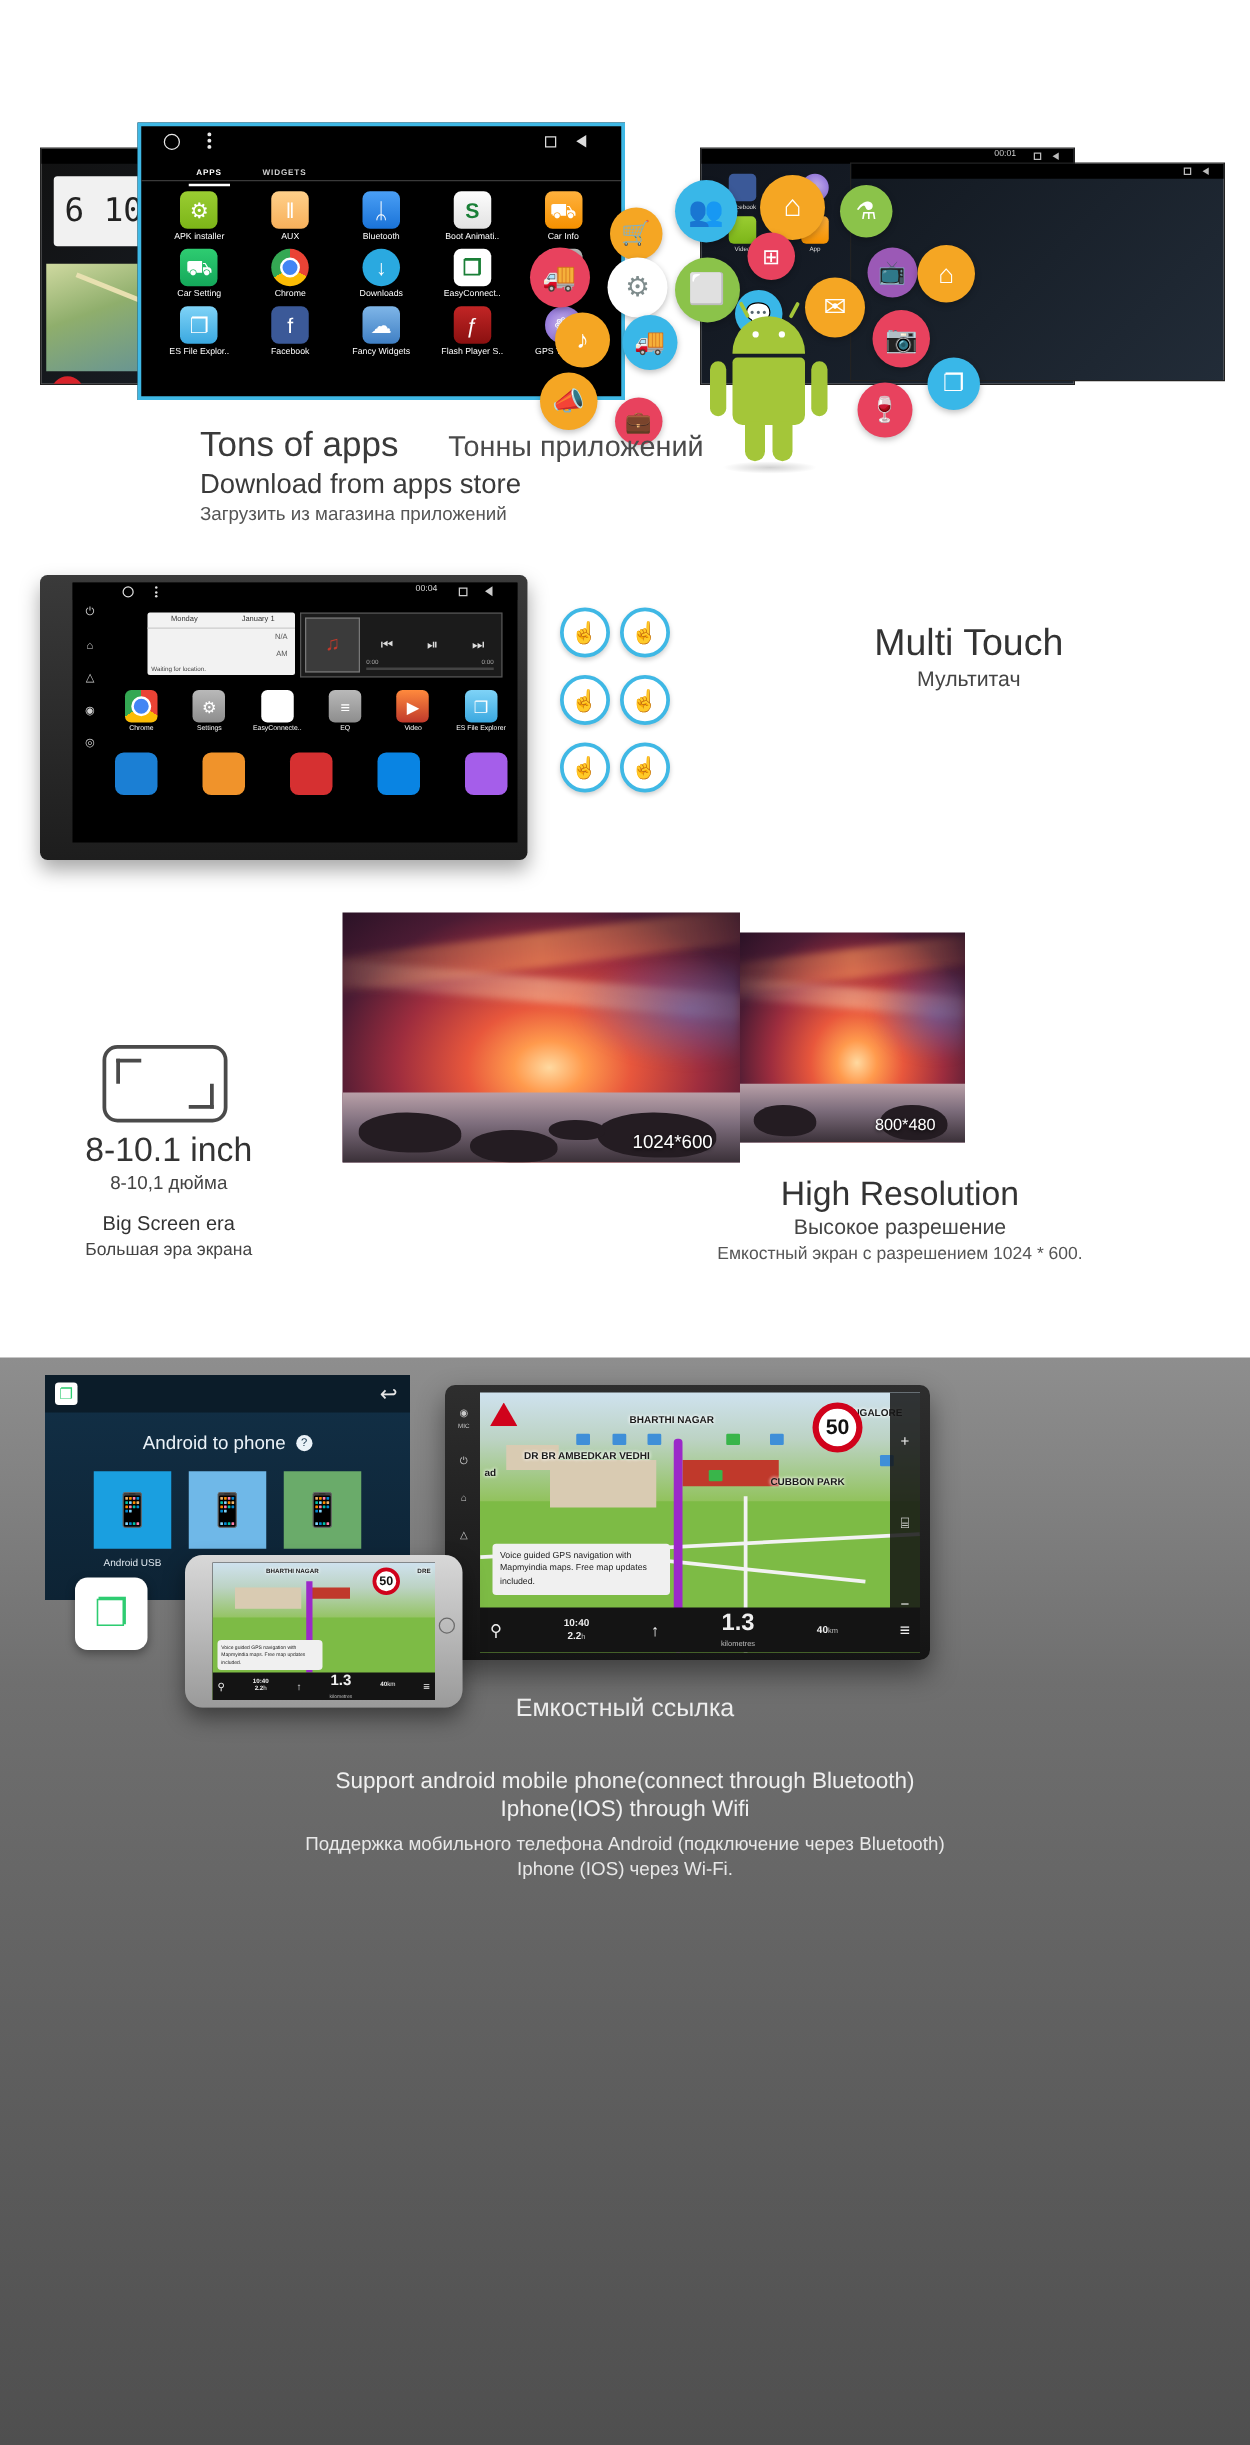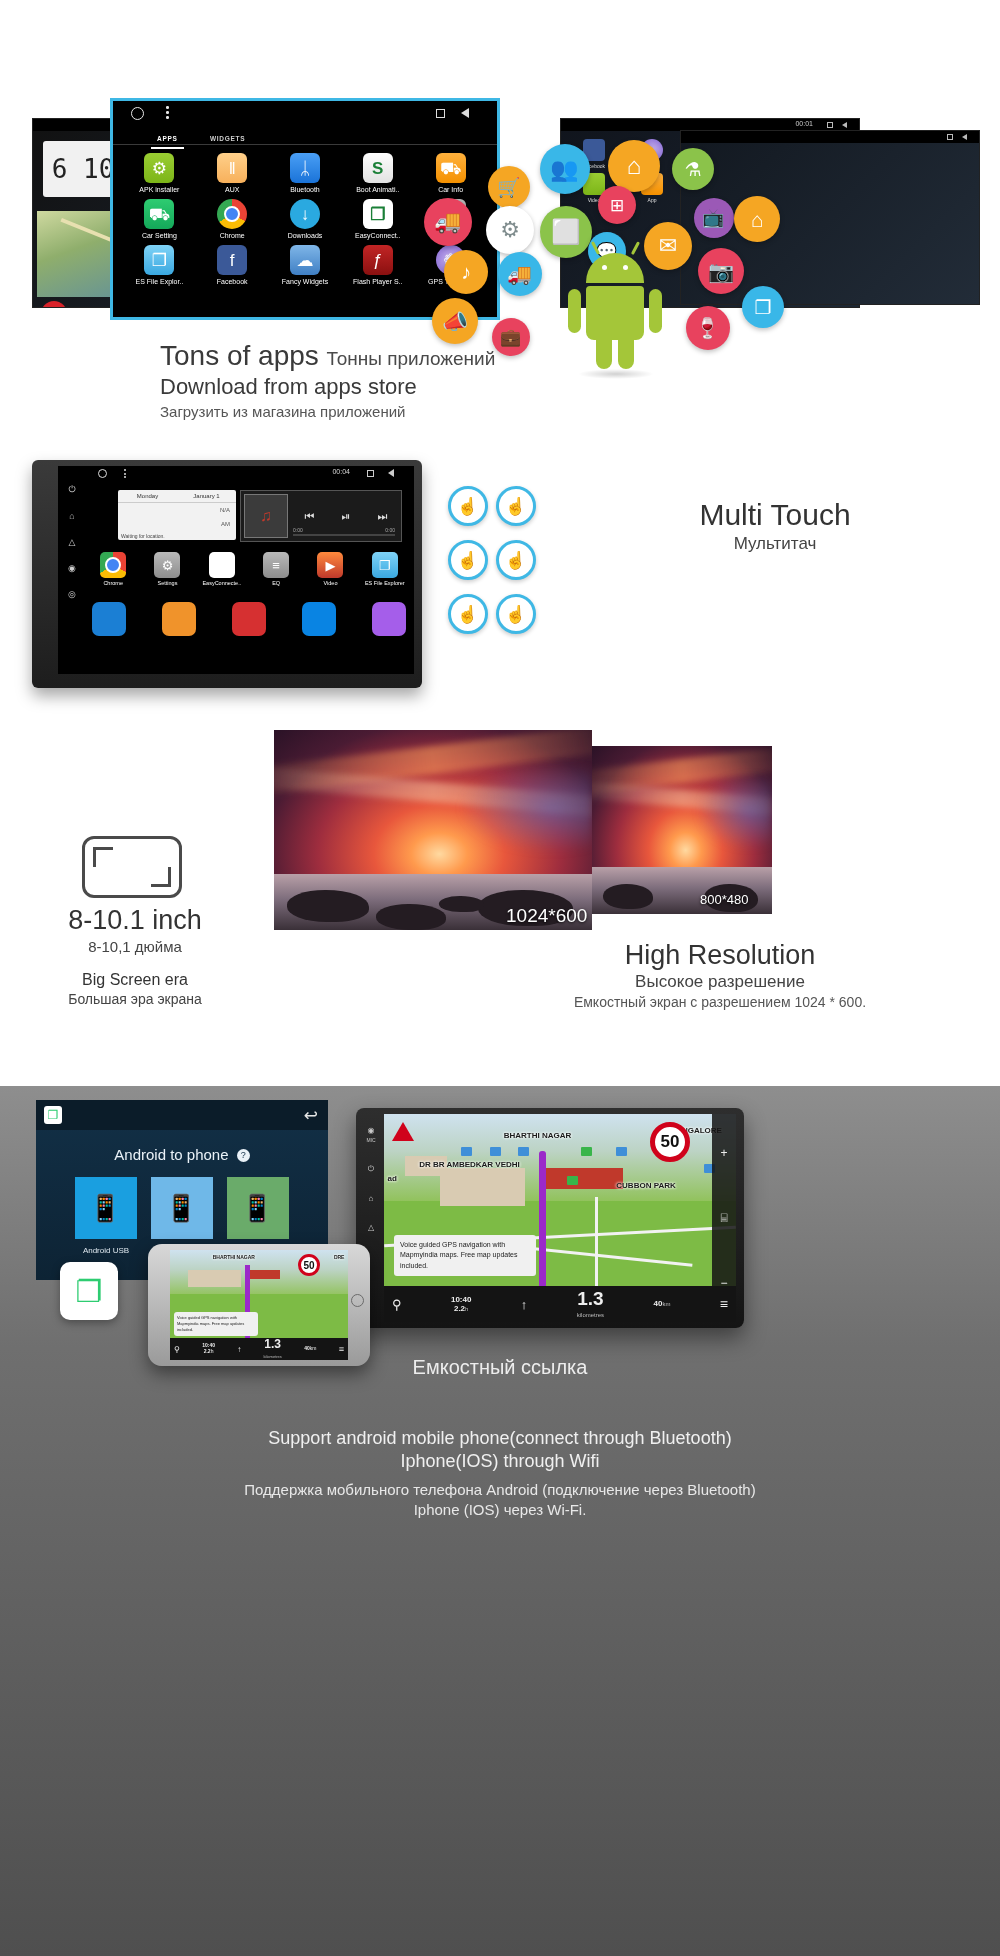--- a/index.html
+++ b/index.html
@@ -138,21 +138,21 @@
             background:#a4c639; border-radius:4px 4px 8px 8px; }
   .m-arm  { position:absolute; top:44px; width:13px; height:44px;
             background:#a4c639; border-radius:7px; }
   .m-leg  { position:absolute; top:92px; width:16px; height:32px;
             background:#a4c639; border-radius: 0 0 8px 8px; }
   .m-shadow { position:absolute; left:18px; top:124px; width:76px; height:10px;
               background: radial-gradient(ellipse, rgba(0,0,0,.18), transparent 70%); }
 
   .apps-headline { position:absolute; left:160px; top:340px; width:420px; }
   .hl-1 { font-size: 28px; color:#3a3a3a; }
-  .hl-1 small { font-size: 19px; color:#4a4a4a; }
+  .hl-1 small { font-size: 23px; color:#4a4a4a;margin-left:32px; }
   .hl-2 { font-size: 22px; color:#3a3a3a; margin-top: 2px; }
   .hl-3 { font-size: 15px; color:#555; margin-top: 3px; }
 
   
   #sec-touch { position:absolute; left:0; top:450px; width:1000px; height:250px; }
 
   #mt-device {
     position:absolute; left:32px; top:10px; width:390px; height:228px;
     background: linear-gradient(#3a3a3a,#1d1d1d);
     border-radius: 6px; padding: 6px 4px 10px 26px;
@@ -231,21 +231,21 @@
   .photo .bluezone { position:absolute; right:0; top:16%; width:42%; height:46%;
     background: radial-gradient(ellipse at 70% 50%, rgba(90,120,200,.55), rgba(60,70,140,0) 70%);
     filter: blur(4px); }
   .photo .sea { position:absolute; left:0; bottom:0; width:100%; height:28%;
     background: linear-gradient(#b9a0a8 0%, #7d6d7c 45%, #3a3038 100%); }
   .photo .rock { position:absolute; background:#241c22; border-radius:46% 52% 40% 48%; }
 
   #photo-a { left:274px; top:730px; width:318px; height:200px; }
   #photo-b { left:592px; top:746px; width:180px; height:168px; }
 
-  .res-lbl { position:absolute; color:#fff; font-size:19px;
+  .res-lbl { position:absolute; color:#fff; font-size:15px;
              text-shadow: 0 1px 3px rgba(0,0,0,.9); }
 
   #screen-outline {
     position:absolute; left:82px; top:836px; width:100px; height:62px;
     border:3px solid #4a4a4a; border-radius:12px;
   }
   #screen-outline .cor { position:absolute; width:20px; height:20px; }
   #screen-outline .tl { left:8px; top:8px; border-left:3px solid #4a4a4a; border-top:3px solid #4a4a4a; }
   #screen-outline .br { right:8px; bottom:8px; border-right:3px solid #4a4a4a; border-bottom:3px solid #4a4a4a; }
 
@@ -325,21 +325,21 @@
            background: linear-gradient(#d8d8d8,#9a9a9a); border-radius:14px;
            padding:6px 22px; box-shadow:0 8px 18px rgba(0,0,0,.45); }
   #phone .pscreen { width:178px; height:110px; background:#000; position:relative;
                     overflow:hidden; }
   #phone .home { position:absolute; right:6px; top:50px; width:13px; height:13px;
                  border:1.4px solid #6a6a6a; border-radius:50%; }
 
   .mirror-text { position:absolute; left:0; top:268px; width:1000px; text-align:center; }
   .ml-h1 { font-size: 34px; color:#f2f2f2; }
   .ml-h2 { font-size: 20px; color:#ededed; margin-top:2px; }
-  .ml-p1 { font-size: 18px; color:#f0f0f0; margin-top:48px; line-height:1.3; }
+  .ml-p1 { font-size: 18px; color:#f0f0f0; margin-top:34px; line-height:1.3; }
   .ml-p2 { font-size: 15px; color:#e8e8e8; margin-top:6px; line-height:1.35; }
 </style>
 </head>
 <body>
 
 <section id="sec-apps">
 
   <div class="stack-shot shot-a">
     <div class="shot-statusbar">
       <span class="sb-sq"></span>

